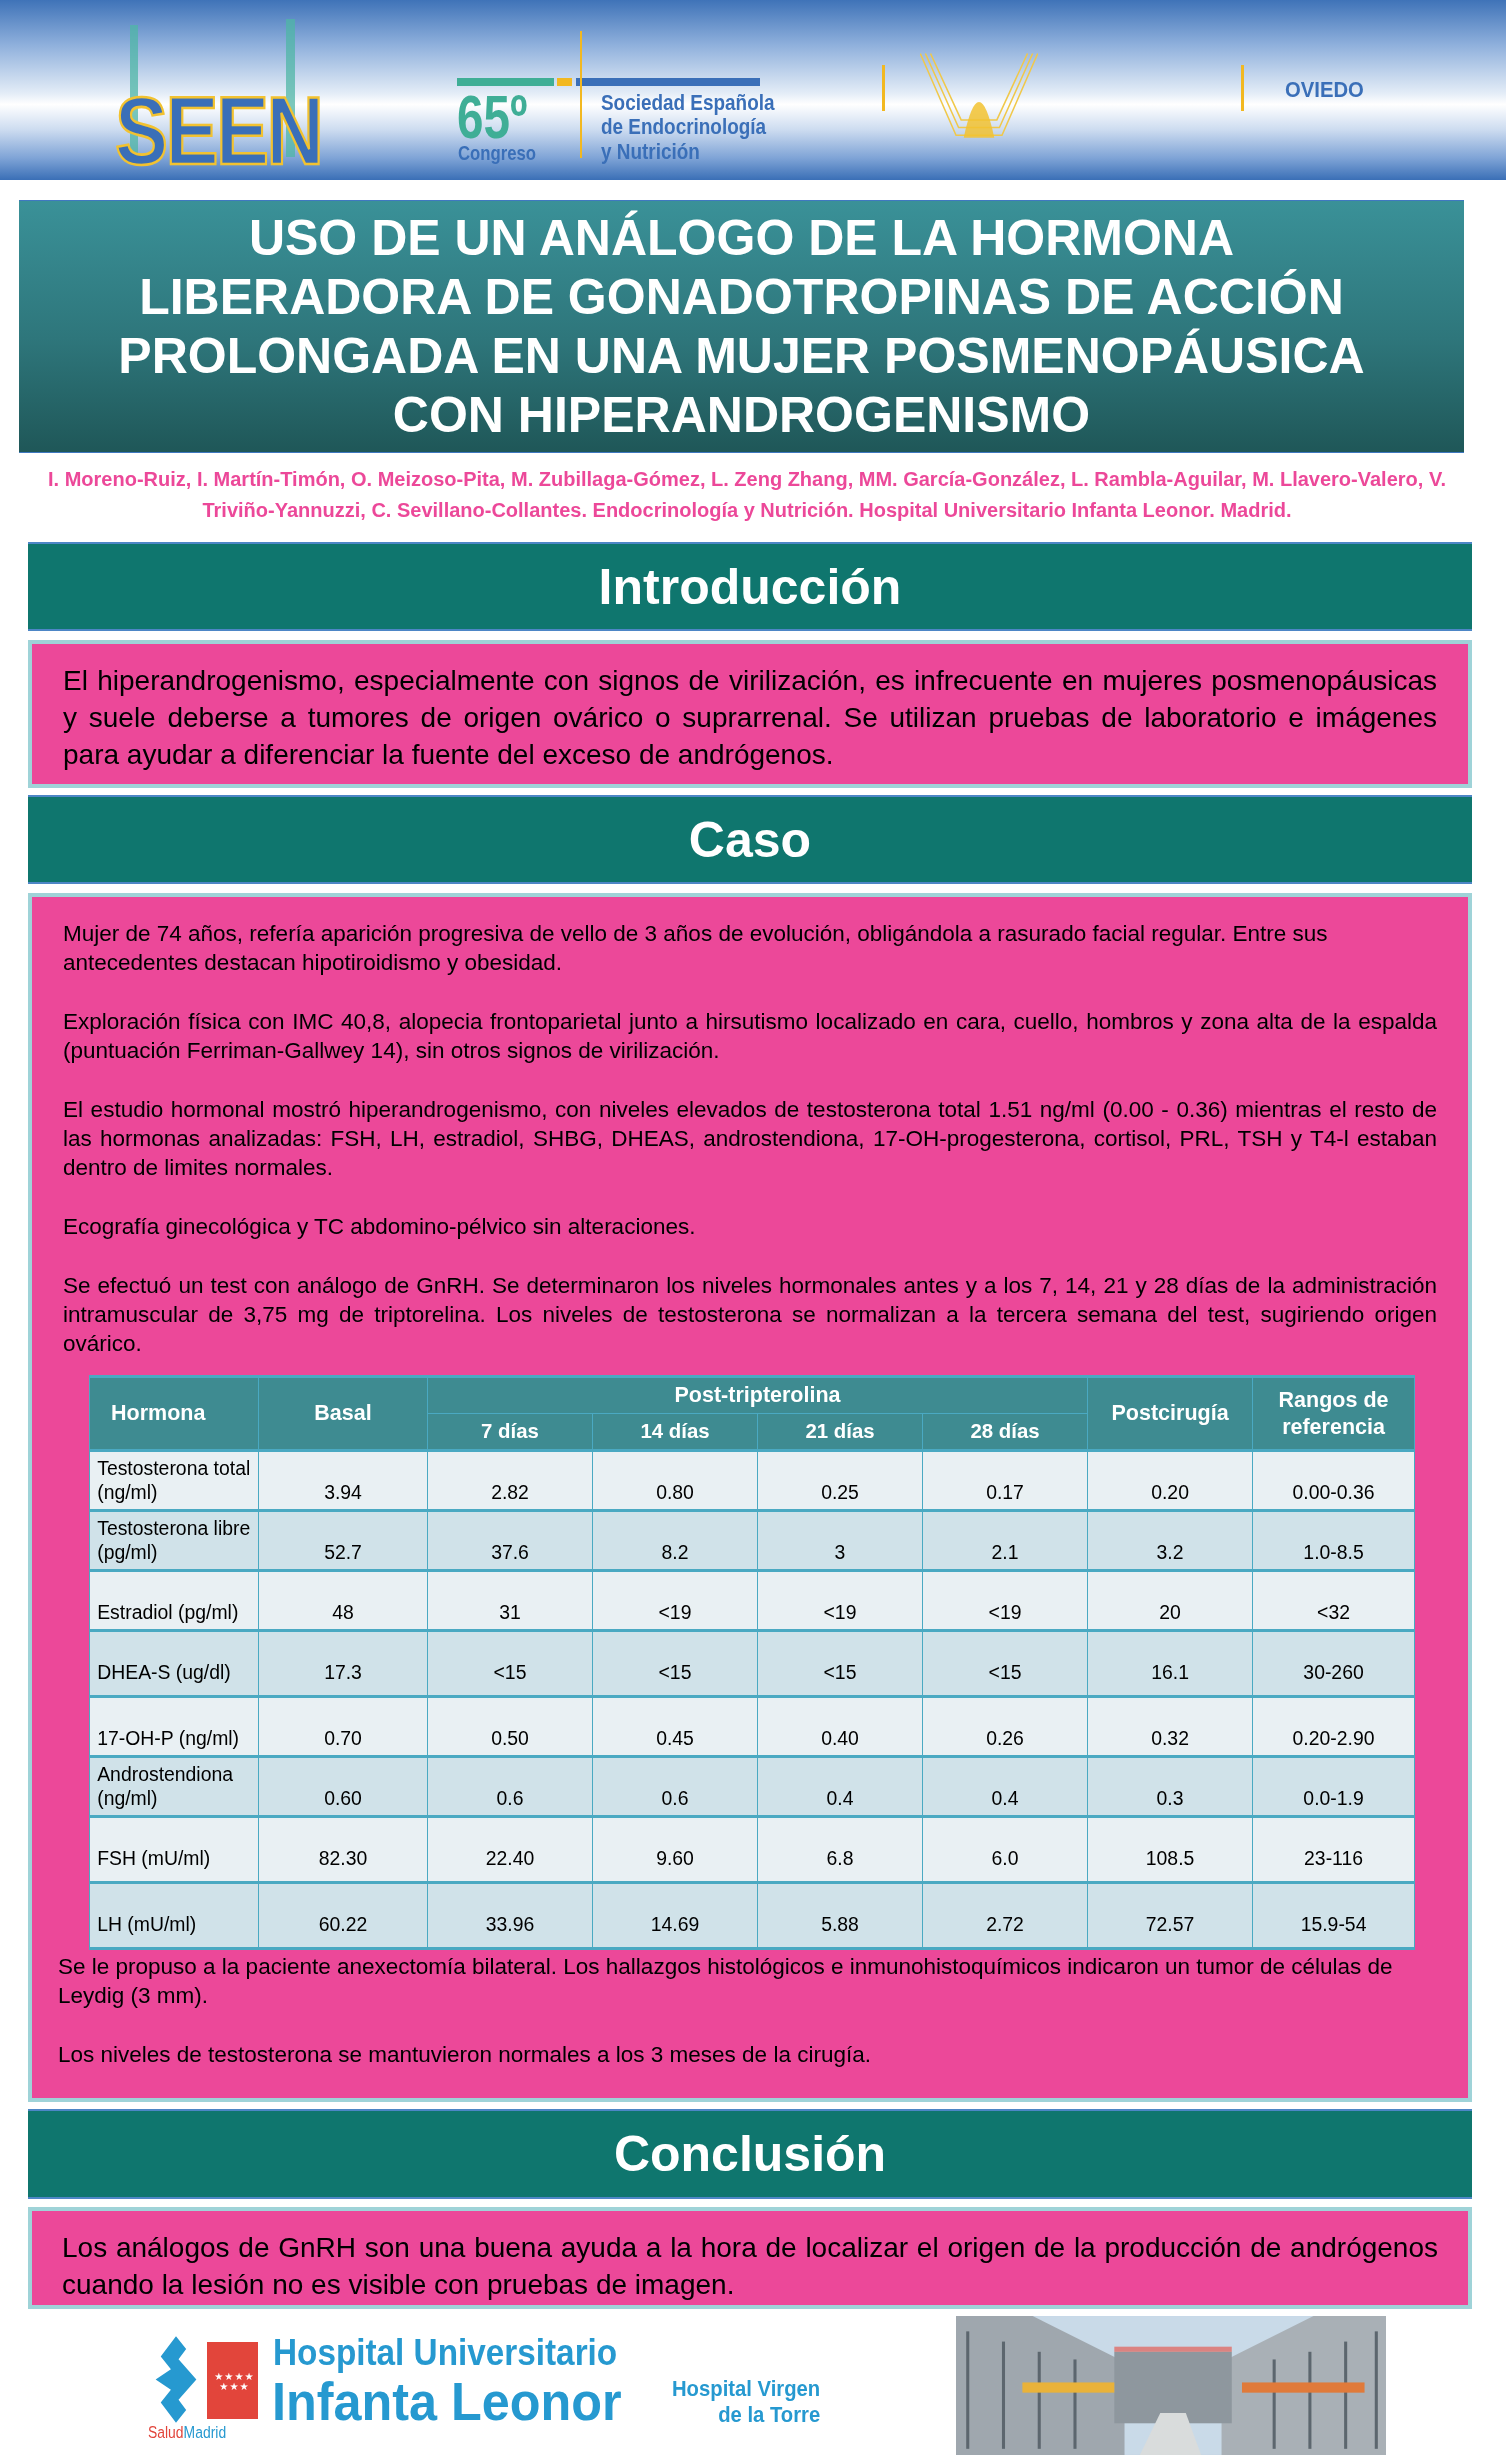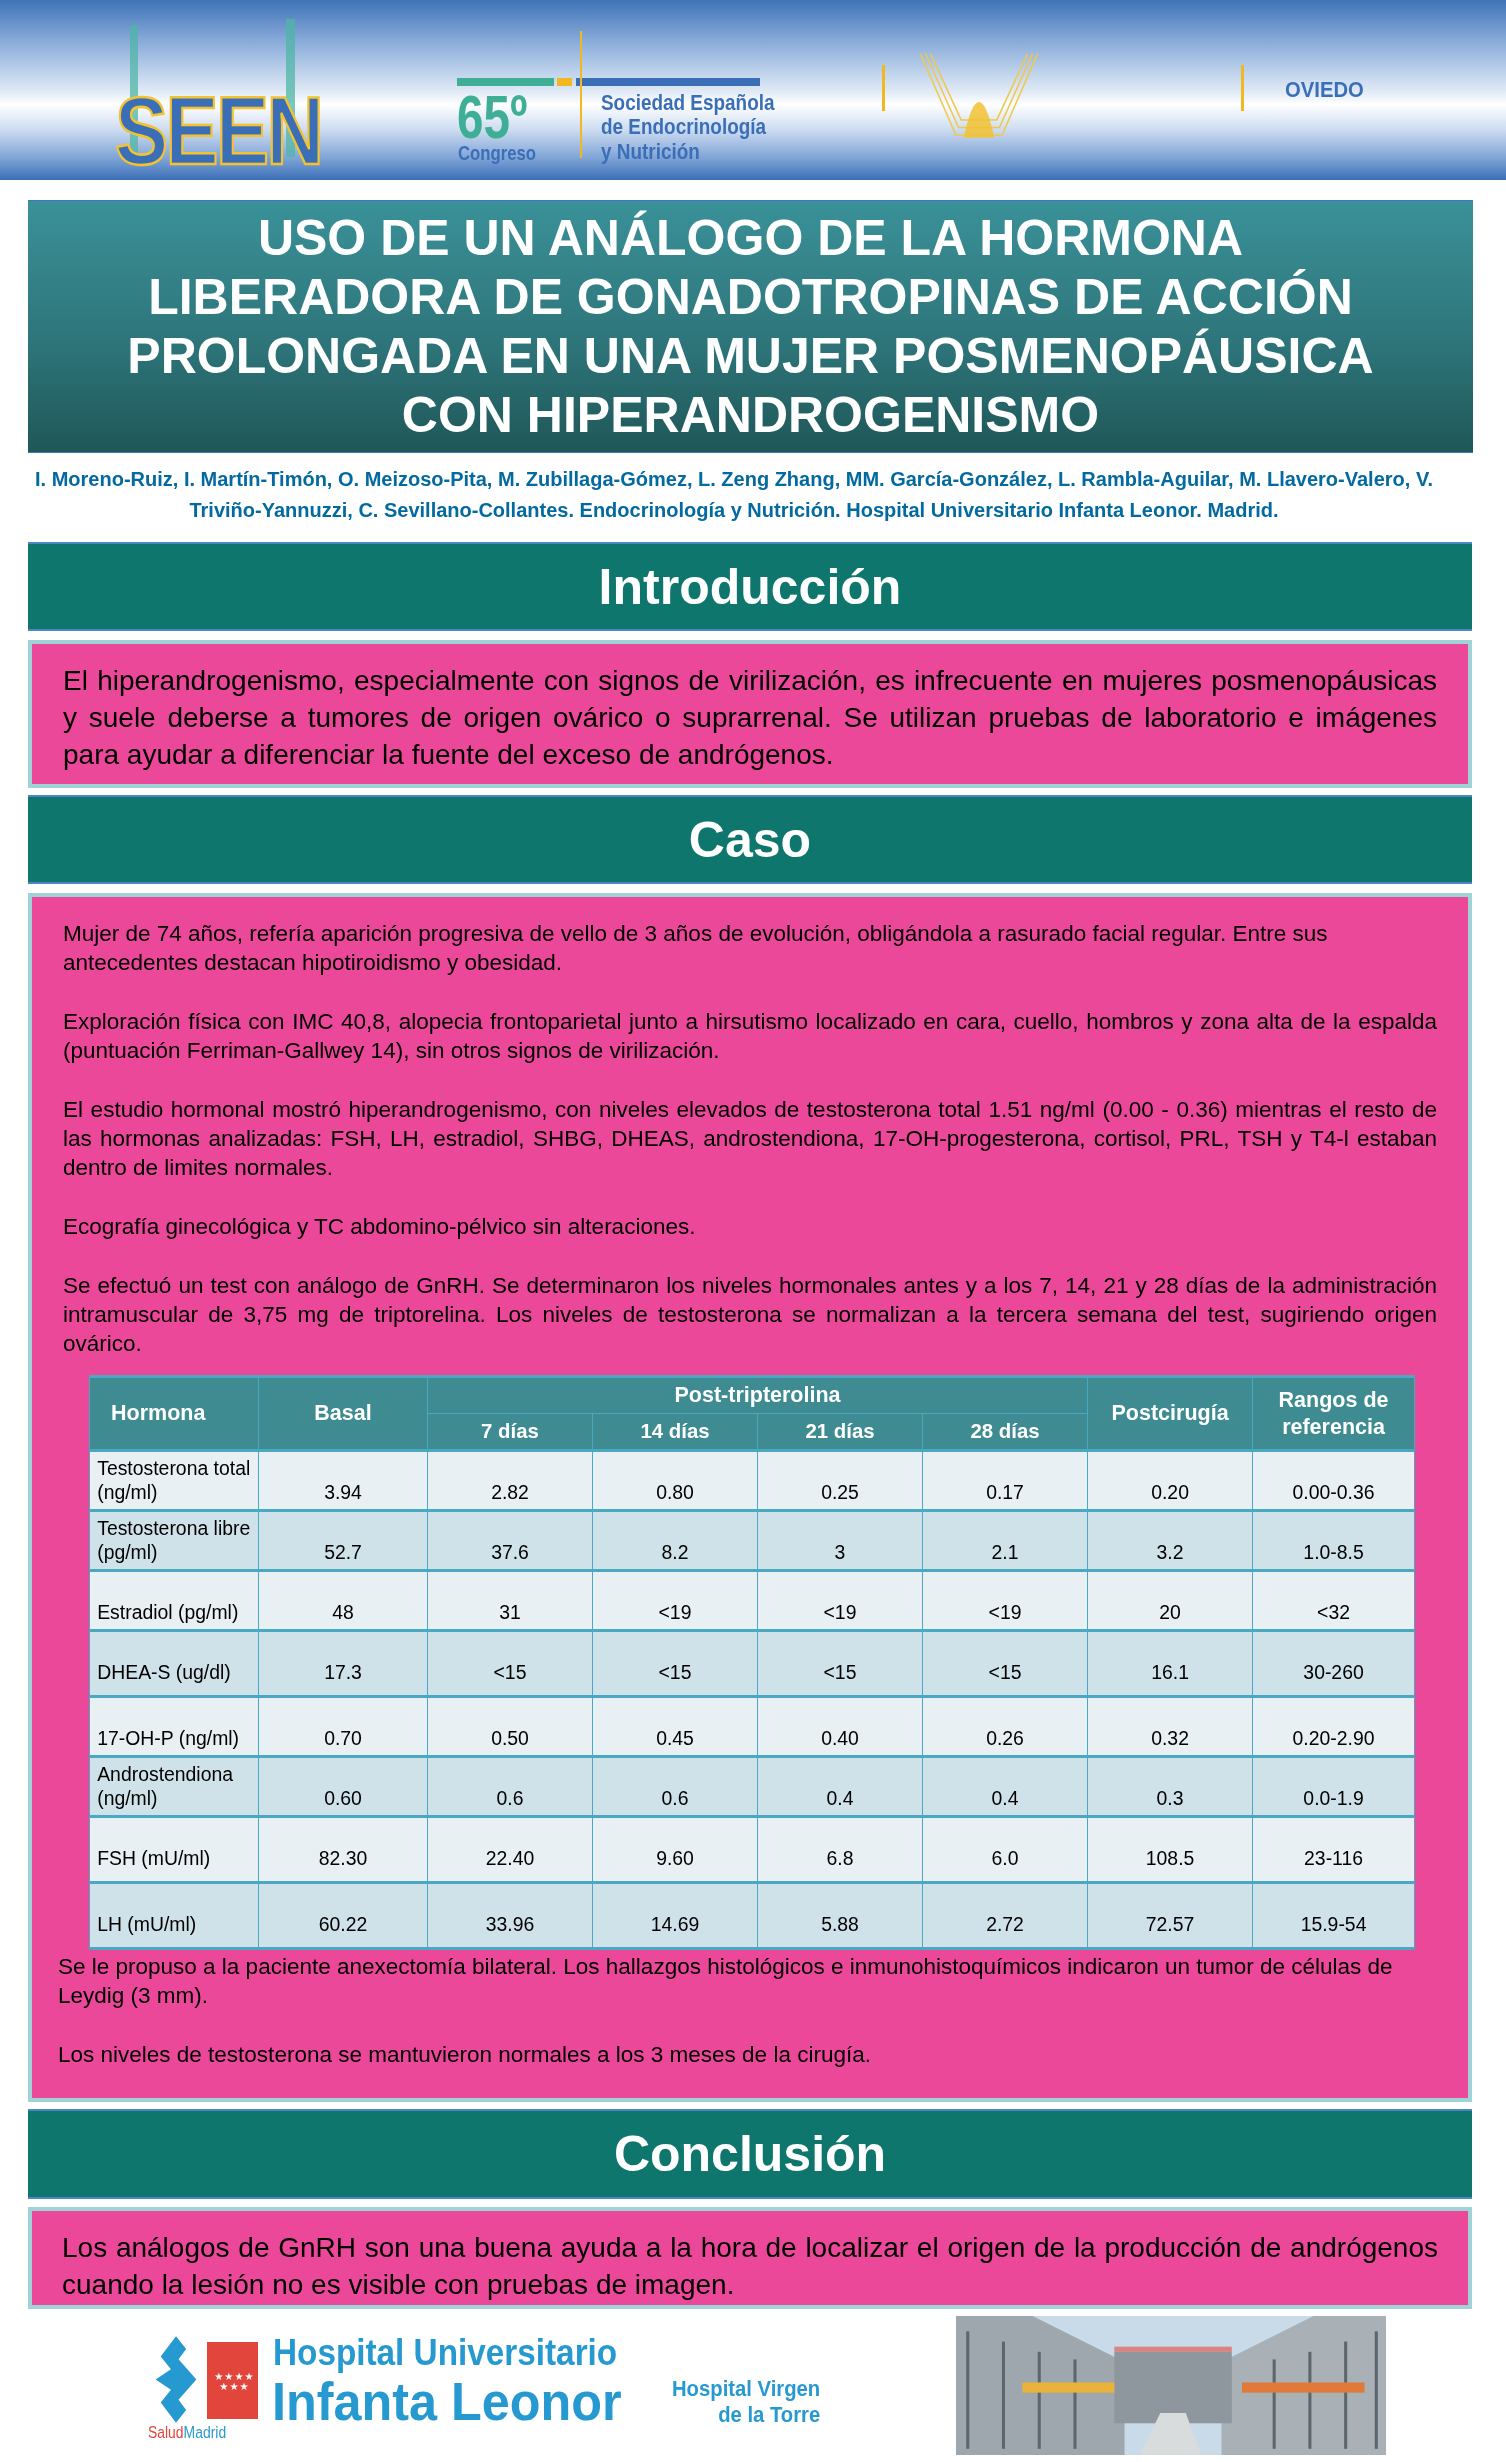--- a/index.html
+++ b/index.html
@@ -38,32 +38,32 @@
   }
   .yline { position: absolute; width: 2.6px; background: #f2b820; }
   .oviedo-icon { position: absolute; left: 920px; top: 51px; width: 118px; height: 97px; }
   .oviedo {
     position: absolute; left: 1285px; top: 77px; font-size: 22.5px; font-weight: 700; color: #3a6fb8;
     transform: scaleX(0.9); transform-origin: left top;
   }
 
   
   .title-box {
-    position: absolute; left: 28px; top: 200px; width: 1445px; height: 253px;
+    position: absolute; left: 19px; top: 200px; width: 1445px; height: 253px;
     background: linear-gradient(to bottom, #3a9198 0%, #2e767b 55%, #1f5758 100%);
     border-top: 1.5px solid #3f78c0; border-bottom: 1.5px solid #3f78c0;
     display: flex; align-items: center; justify-content: center; text-align: center;
   }
   .title-box h1 {
     color: #fff; font-size: 50px; font-weight: 700; line-height: 59px; width: 1329px;
   }
 
   .authors {
-    position: absolute; left: 34px; top: 464px; width: 1400px; text-align: center;
-    font-size: 20px; font-weight: 700; line-height: 31px; color: #0369a1;
+    position: absolute; left: 47px; top: 464px; width: 1400px; text-align: center;
+    font-size: 20px; font-weight: 700; line-height: 31px; color: #ec4899;
   }
 
   
   .sec-head {
     position: absolute; left: 28px; width: 1444px; background: #0f766e;
     border-top: 2px solid #4d86c6; border-bottom: 2px solid #4d86c6;
     display: flex; align-items: center; justify-content: center;
   }
   .sec-head h2 { color: #fff; font-size: 50px; font-weight: 700; }
 

